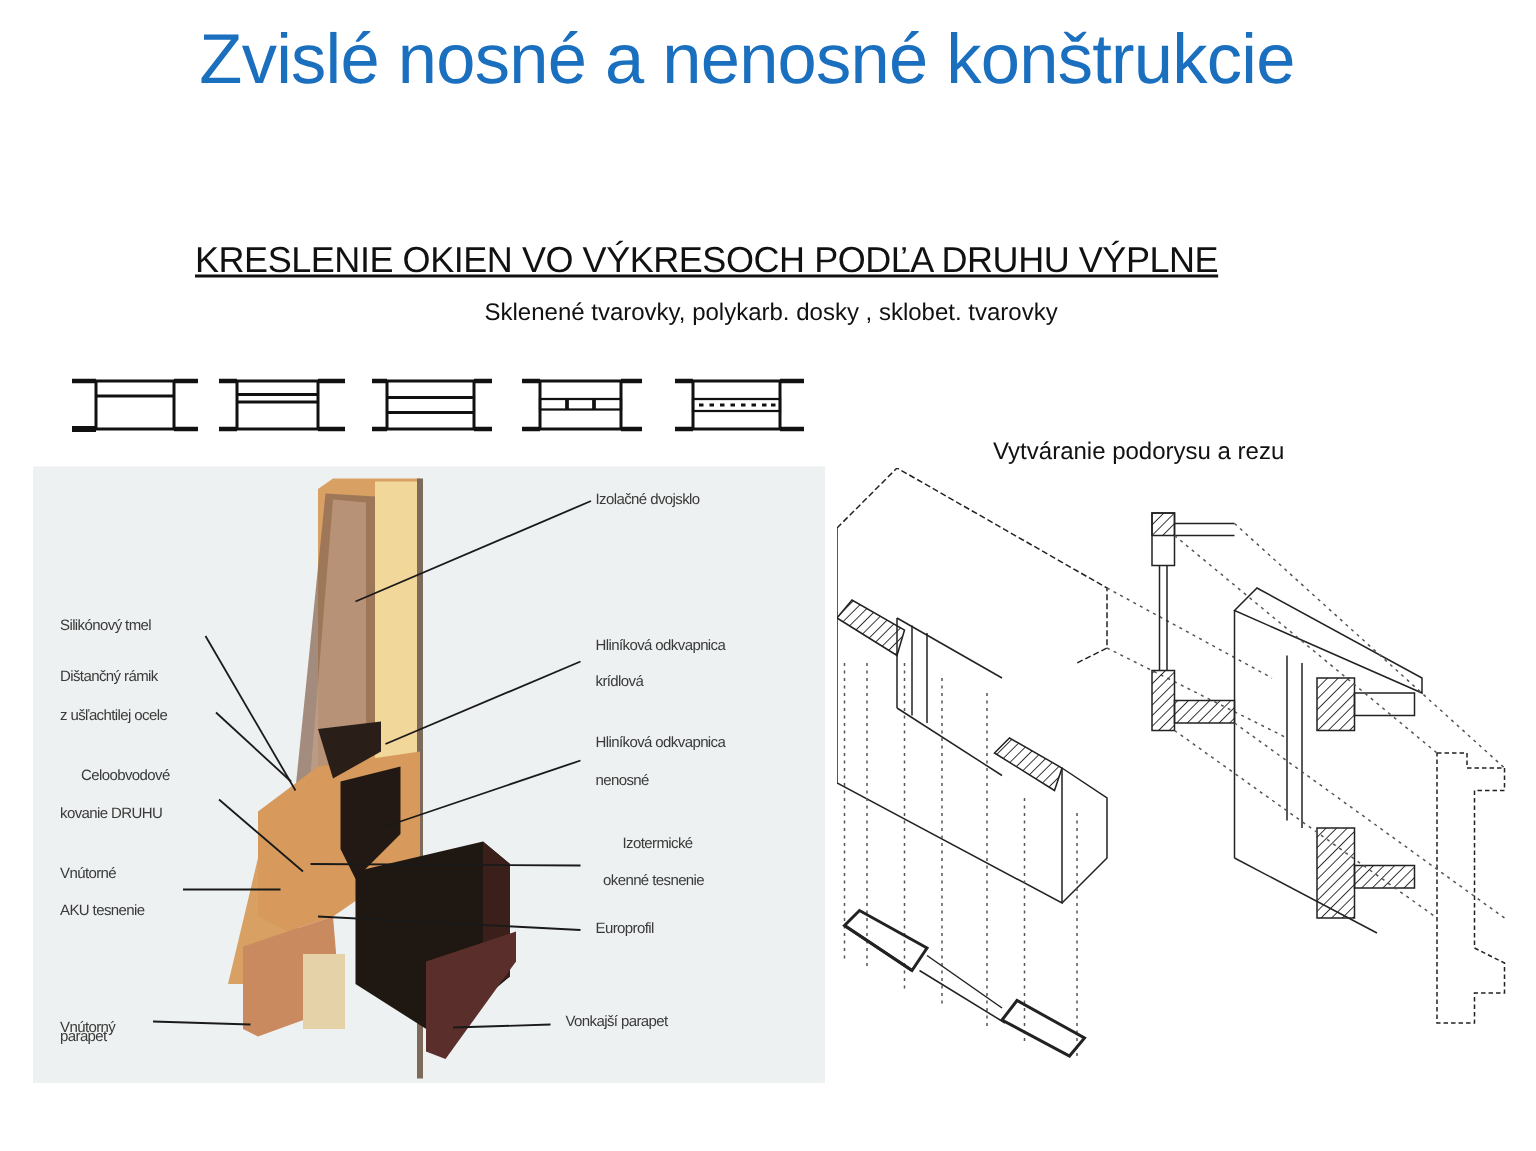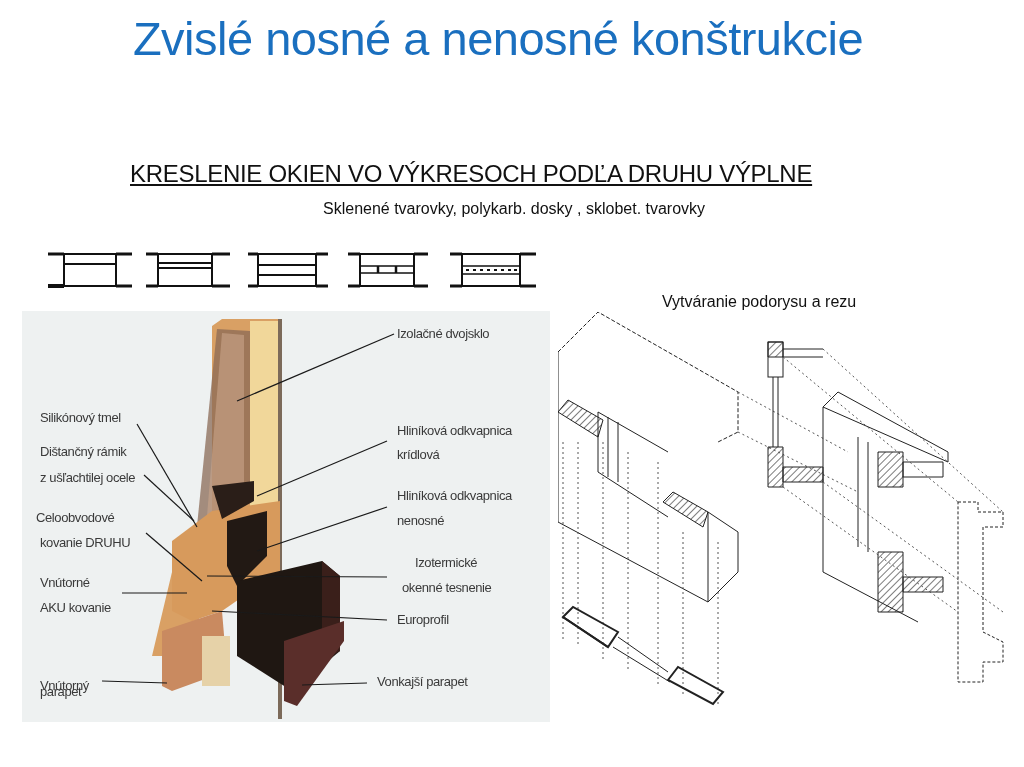--- a/index.html
+++ b/index.html
@@ -21,21 +21,21 @@
     position: absolute; left: 323px; top: 197px; font-size: 16px; line-height: 24px; color: #111;
     width: 460px;
   }
   .symbols { position: absolute; left: 46px; top: 250px; width: 500px; height: 40px; }
   .symbol { position: absolute; top: 0; }
   .photo {
     position: absolute; left: 22px; top: 311px; width: 528px; height: 411px;
     background: #eef1f1;
   }
   .photo svg { position: absolute; left: 0; top: 0; }
-  .lbl { position: absolute; font-size: 13px; line-height: 20px; color: #3a3a3a; white-space: nowrap; letter-spacing: -0.4px; }
+  .lbl { position: absolute; font-size: 10px; line-height: 20px; color: #3a3a3a; white-space: nowrap; letter-spacing: -0.4px; }
   .diagram-caption {
     position: absolute; left: 650px; top: 293px; font-size: 16px; color: #111; margin-left: 12px;
   }
   .diagram { position: absolute; left: 558px; top: 312px; }
 </style>
 </head>
 <body>
 
 <div class="title">
   <div>Zvislé nosné a nenosné konštrukcie</div>
@@ -145,24 +145,24 @@
       <line x1="365" y1="266" x2="185" y2="265"></line>
       <line x1="365" y1="309" x2="190" y2="300"></line>
       <line x1="80" y1="370" x2="145" y2="372"></line>
       <line x1="345" y1="372" x2="280" y2="374"></line>
     </g>
   </svg>
 
   <div class="lbl" style="left:18px; top:97px">Silikónový tmel</div>
   <div class="lbl" style="left:18px; top:131px">Dištančný rámik</div>
   <div class="lbl" style="left:18px; top:157px">z ušľachtilej ocele</div>
-  <div class="lbl" style="left:14px; top:197px">Celoobvodové</div>
+  <div class="lbl" style="left:32px; top:197px">Celoobvodové</div>
   <div class="lbl" style="left:18px; top:222px">kovanie DRUHU</div>
   <div class="lbl" style="left:18px; top:262px">Vnútorné</div>
-  <div class="lbl" style="left:18px; top:287px">AKU kovanie</div>
+  <div class="lbl" style="left:18px; top:287px">AKU tesnenie</div>
   <div class="lbl" style="left:18px; top:365px">Vnútorný</div>
   <div class="lbl" style="left:18px; top:371px">parapet</div>
 
   <div class="lbl" style="left:375px; top:13px">Izolačné dvojsklo</div>
   <div class="lbl" style="left:375px; top:110px">Hliníková odkvapnica</div>
   <div class="lbl" style="left:375px; top:134px">krídlová</div>
   <div class="lbl" style="left:375px; top:175px">Hliníková odkvapnica</div>
   <div class="lbl" style="left:375px; top:200px">nenosné</div>
   <div class="lbl" style="left:393px; top:242px">Izotermické</div>
   <div class="lbl" style="left:380px; top:267px">okenné tesnenie</div>

